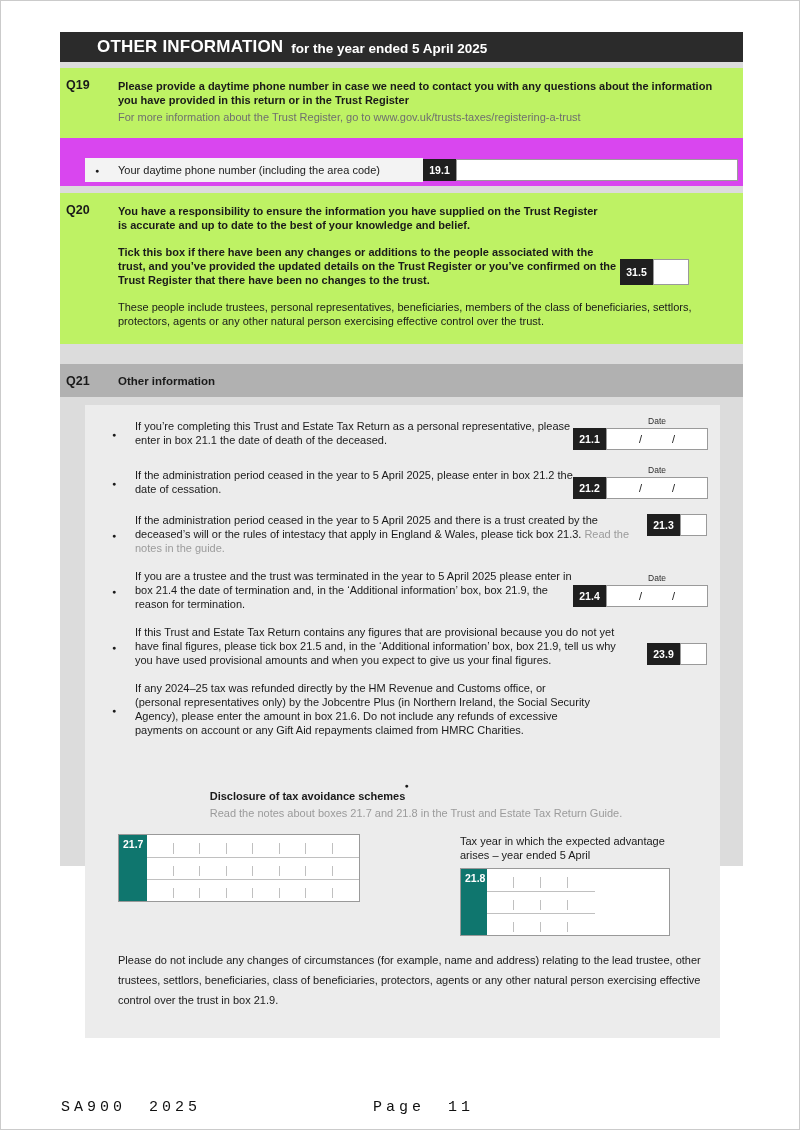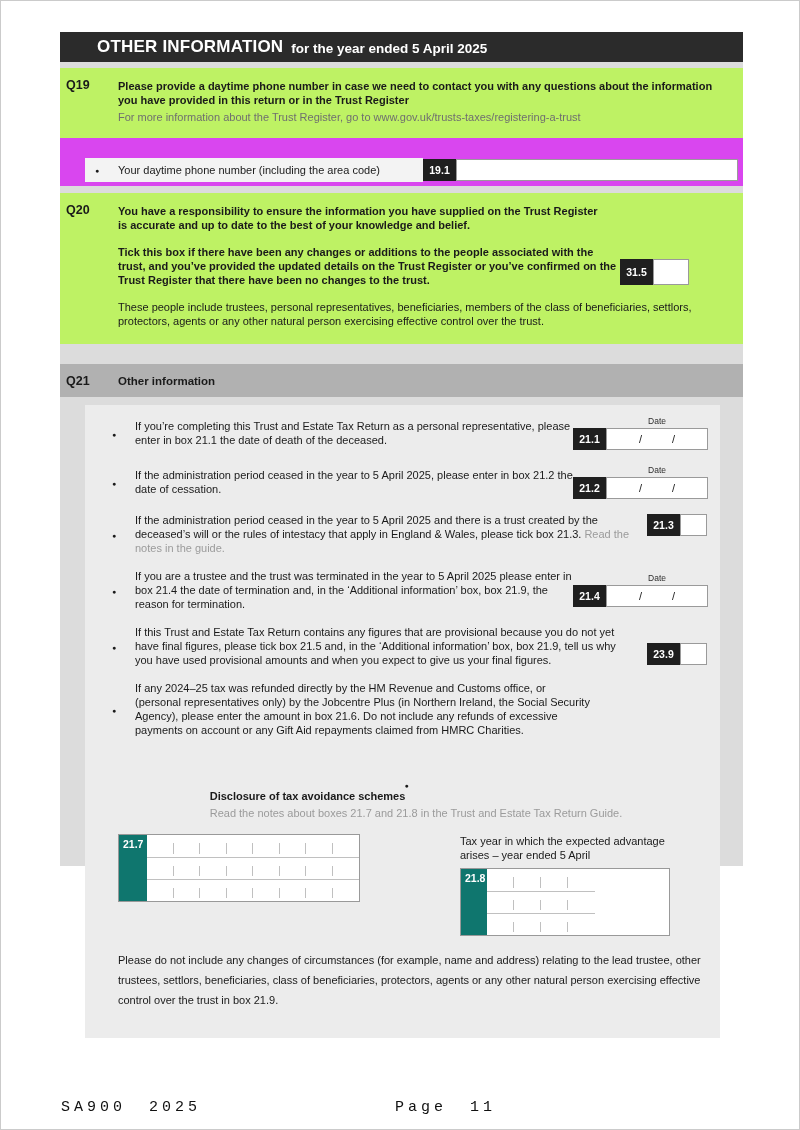--- a/index.html
+++ b/index.html
@@ -95,21 +95,21 @@
   .gcell { position:relative; }
   .grid1 .gcell { width:26.5px; } .grid2 .gcell { width:27px; }
   .gcell:not(:last-child)::after { content:""; position:absolute; right:0; top:8px;
           bottom:3px; width:1px; background:#c0c0c0; }
 
   .finalnote { font-size:11px; line-height:20px; margin:14px 12px 0 33px; width:600px; }
 
   
   .footer-id { position:absolute; left:60px; top:1098px; font-family:"Liberation Mono", monospace;
                font-size:15px; letter-spacing:4px; word-spacing:10px; color:#111; }
-  .footer-page { position:absolute; left:394px; top:1098px; font-family:"Liberation Mono", monospace;
+  .footer-page { position:absolute; left:372px; top:1098px; font-family:"Liberation Mono", monospace;
                font-size:15px; letter-spacing:4px; word-spacing:10px; color:#111; }
 </style>
 </head>
 <body>
 
 <div class="sheet">
   <div class="content">
 
     <div class="hdr">
       <span class="hdr-title">OTHER INFORMATION</span>

